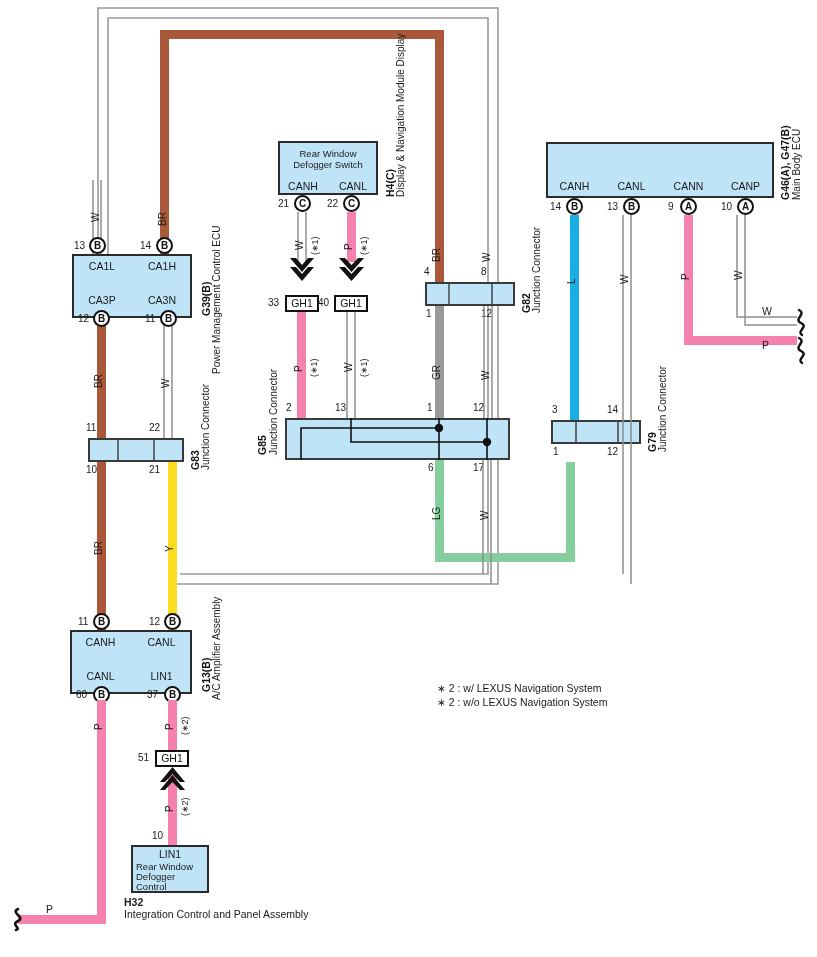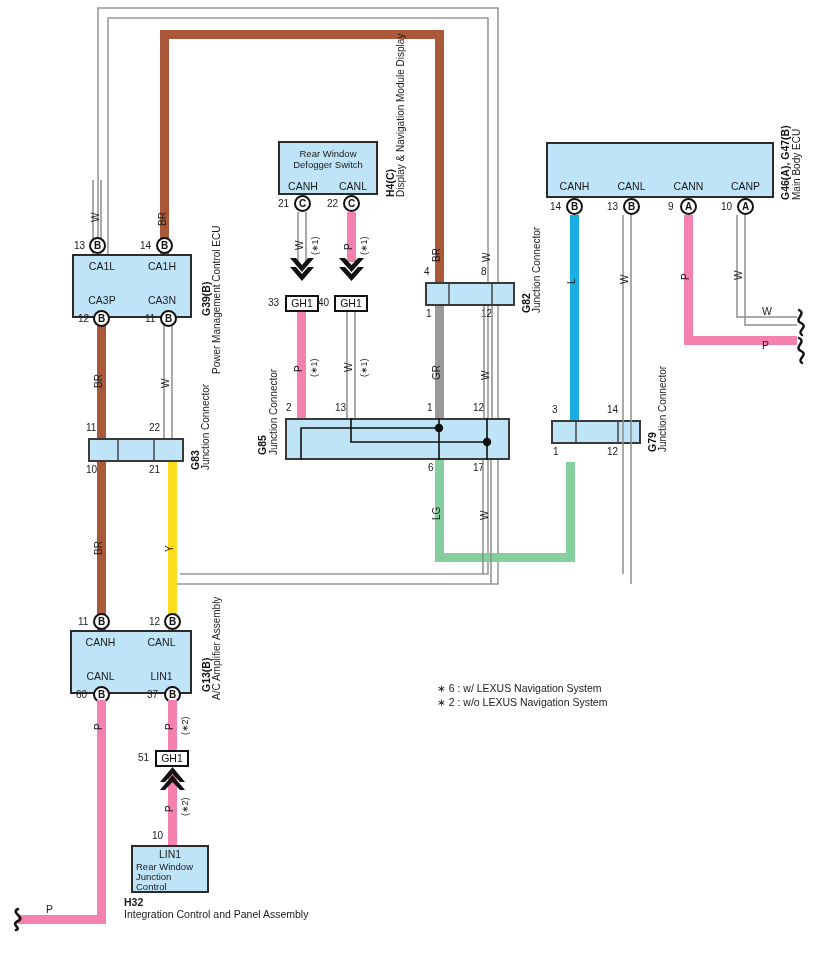--- a/index.html
+++ b/index.html
@@ -128,21 +128,21 @@
     <polygon points="172.5,775 160,790 165,790 172.5,782 180,790 185,790" fill="#111"></polygon>
   </svg>
 
   <div class="vt" style="left:164px;top:812px;">P</div>
   <div class="vt" style="left:180px;top:816px;font-size:9px;">(∗2)</div>
 
   <div class="txt" style="left:152px;top:830px;">10</div>
   <div class="box" style="left:131px;top:845px;width:78px;height:48px;"></div>
   <div class="ctr" style="left:131px;top:848px;width:78px;">LIN1</div>
   <div class="txt" style="left:136px;top:861px;font-size:9.5px;">Rear Window</div>
-  <div class="txt" style="left:136px;top:871px;font-size:9.5px;">Junction</div>
+  <div class="txt" style="left:136px;top:871px;font-size:9.5px;">Defogger</div>
   <div class="txt" style="left:136px;top:881px;font-size:9.5px;">Control</div>
   <div class="lbl bold" style="left:124px;top:896px;">H32</div>
   <div class="lbl" style="left:124px;top:908px;">Integration Control and Panel Assembly</div>
 
   <div class="lbl" style="left:46px;top:903px;">P</div>
   <svg width="817" height="957">
     <path d="M18,909 C10,913 26,917 18,921 C10,925 22,928 16,930" fill="none" stroke="#111" stroke-width="2.6" stroke-linecap="round"></path>
   </svg>
 
   <div class="box" style="left:278px;top:141px;width:100px;height:54px;"></div>
@@ -299,16 +299,16 @@
   </svg>
   <div class="vt" style="left:733px;top:280px;">W</div>
   <div class="lbl" style="left:762px;top:305px;">W</div>
   <div class="lbl" style="left:762px;top:339px;">P</div>
 
   <svg width="817" height="957">
     <path d="M799,310 C807,314 793,319 801,323 C809,327 796,331 802,335" fill="none" stroke="#111" stroke-width="2.4" stroke-linecap="round"></path>
     <path d="M799,338 C807,342 793,347 801,351 C809,355 796,359 802,363" fill="none" stroke="#111" stroke-width="2.4" stroke-linecap="round"></path>
   </svg>
 
-  <div class="lbl" style="left:437px;top:682px;font-size:10.5px;">∗ 6 : w/ LEXUS Navigation System</div>
+  <div class="lbl" style="left:437px;top:682px;font-size:10.5px;">∗ 2 : w/ LEXUS Navigation System</div>
   <div class="lbl" style="left:437px;top:696px;font-size:10.5px;">∗ 2 : w/o LEXUS Navigation System</div>
 
 </div>
 
 </body></html>

